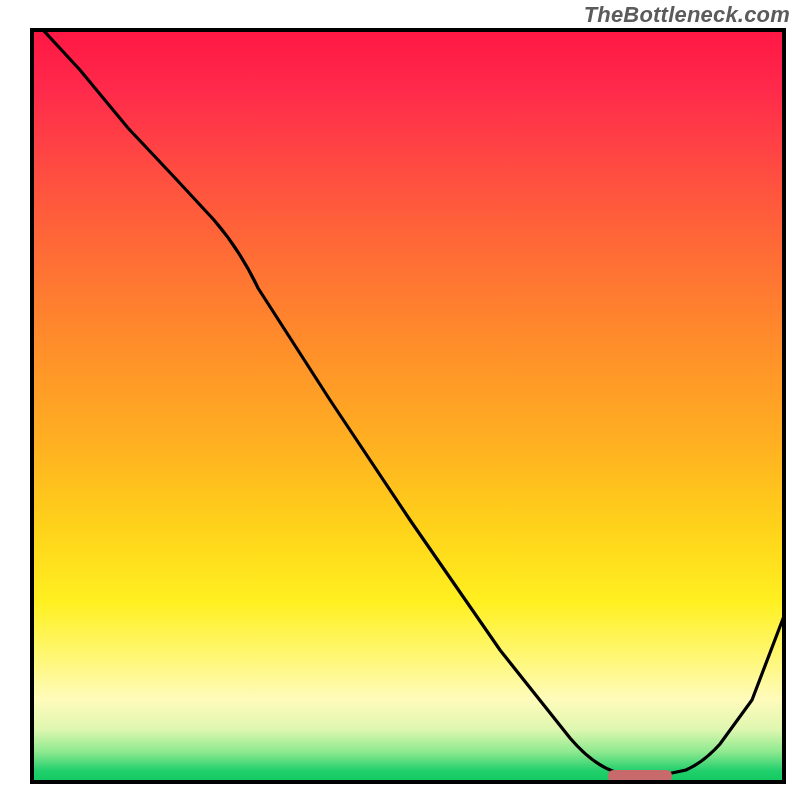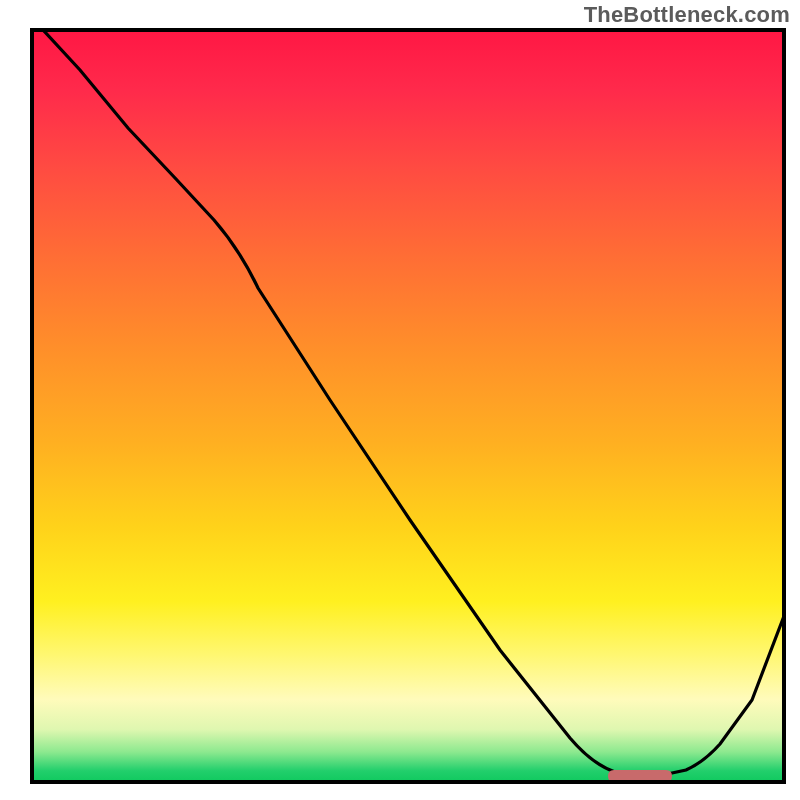--- a/index.html
+++ b/index.html
@@ -16,20 +16,21 @@
     height: 800px;
   }
   .watermark {
     position: absolute;
     top: 2px;
     right: 10px;
     color: #5b5b5b;
     font-size: 22px;
     font-weight: 600;
     letter-spacing: 0.2px;
+    font-style: italic;
   }
   svg {
     display: block;
   }
 </style>
 </head>
 <body>
 
 <div class="frame">
   <div class="watermark">TheBottleneck.com</div>

